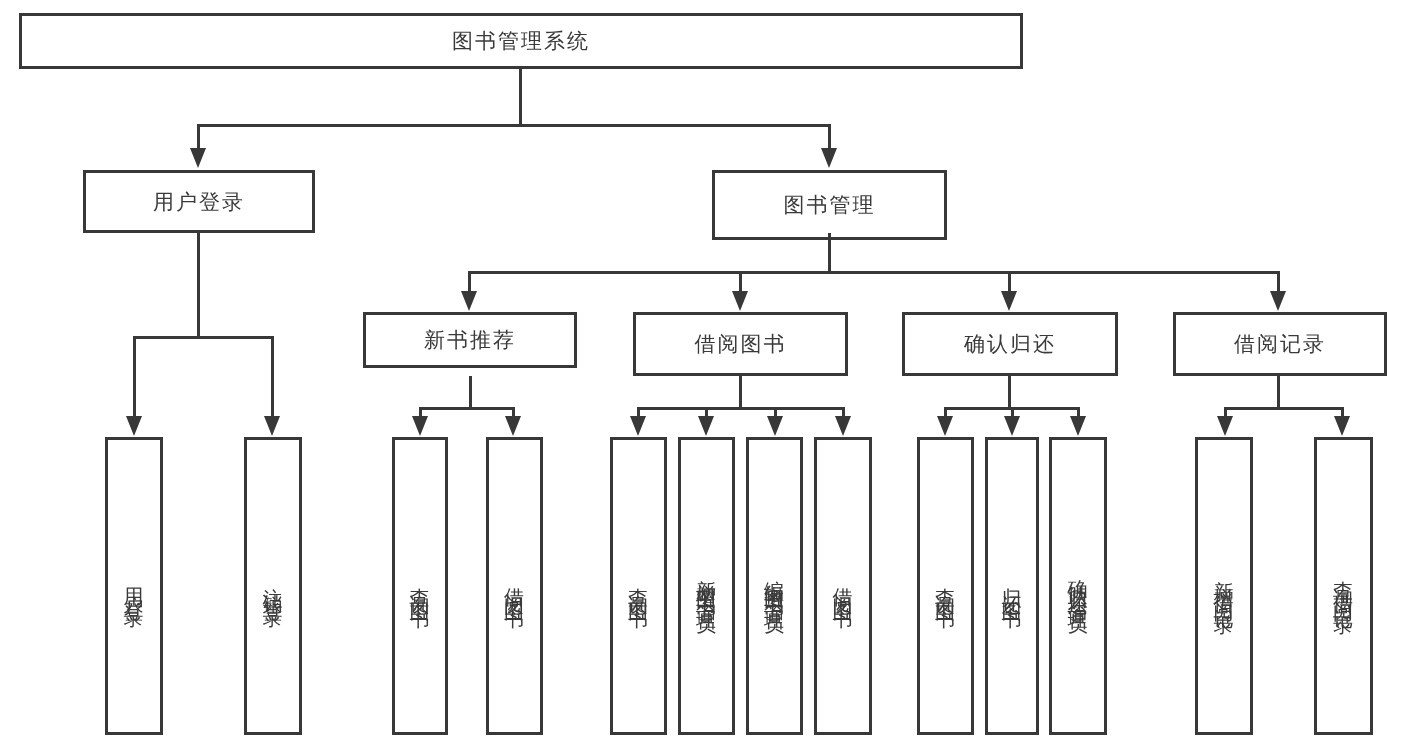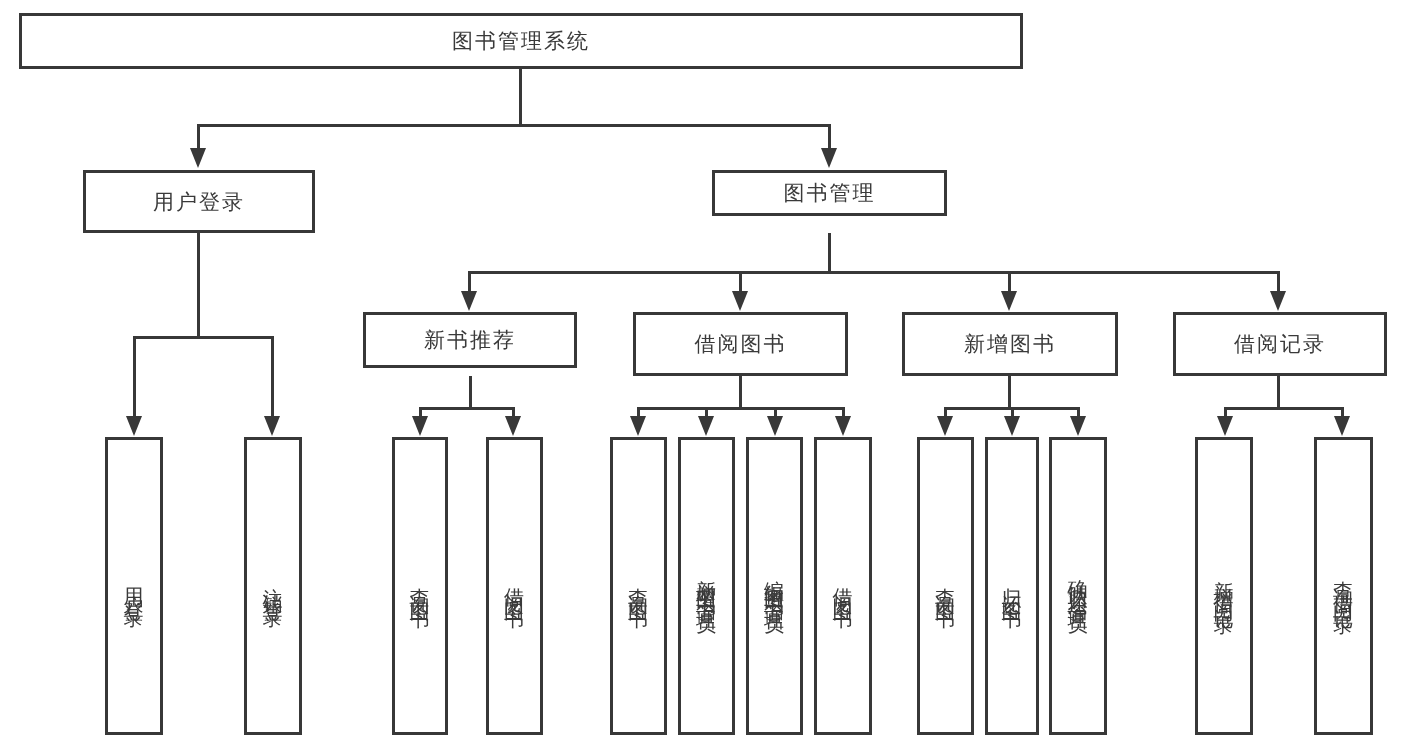--- a/index.html
+++ b/index.html
@@ -64,21 +64,21 @@
   <div class="vl" style="left:519px;top:69px;height:58px"></div>
   <div class="hl" style="left:197px;top:124px;width:634px"></div>
   <div class="vl" style="left:197px;top:124px;height:26px"></div>
   <div class="ah" style="left:190px;top:148px"></div>
   <div class="vl" style="left:828px;top:124px;height:26px"></div>
   <div class="ah" style="left:821px;top:148px"></div>
 
   <div class="hnode" style="left:83px;top:170px;width:232px;height:63px">
     <span>用户登录</span>
   </div>
-  <div class="hnode" style="left:712px;top:170px;width:235px;height:46px">
+  <div class="hnode" style="left:712px;top:170px;width:235px;height:70px">
     <span>图书管理</span>
   </div>
 
   <div class="vl" style="left:197px;top:233px;height:106px"></div>
   <div class="hl" style="left:133px;top:336px;width:141px"></div>
   <div class="vl" style="left:133px;top:336px;height:82px"></div>
   <div class="ah" style="left:126px;top:416px"></div>
   <div class="vl" style="left:271px;top:336px;height:82px"></div>
   <div class="ah" style="left:264px;top:416px"></div>
 
@@ -93,21 +93,21 @@
   <div class="vl" style="left:1277px;top:271px;height:22px"></div>
   <div class="ah" style="left:1270px;top:291px"></div>
 
   <div class="hnode" style="left:363px;top:312px;width:214px;height:56px">
     <span>新书推荐</span>
   </div>
   <div class="hnode" style="left:633px;top:312px;width:215px;height:64px">
     <span>借阅图书</span>
   </div>
   <div class="hnode" style="left:902px;top:312px;width:216px;height:64px">
-    <span>新增图书</span>
+    <span>确认归还</span>
   </div>
   <div class="hnode" style="left:1173px;top:312px;width:214px;height:64px">
     <span>借阅记录</span>
   </div>
 
   <div class="vl" style="left:469px;top:376px;height:33px"></div>
   <div class="hl" style="left:419px;top:407px;width:96px"></div>
   <div class="vl" style="left:419px;top:407px;height:11px"></div>
   <div class="ah" style="left:412px;top:416px"></div>
   <div class="vl" style="left:512px;top:407px;height:11px"></div>

